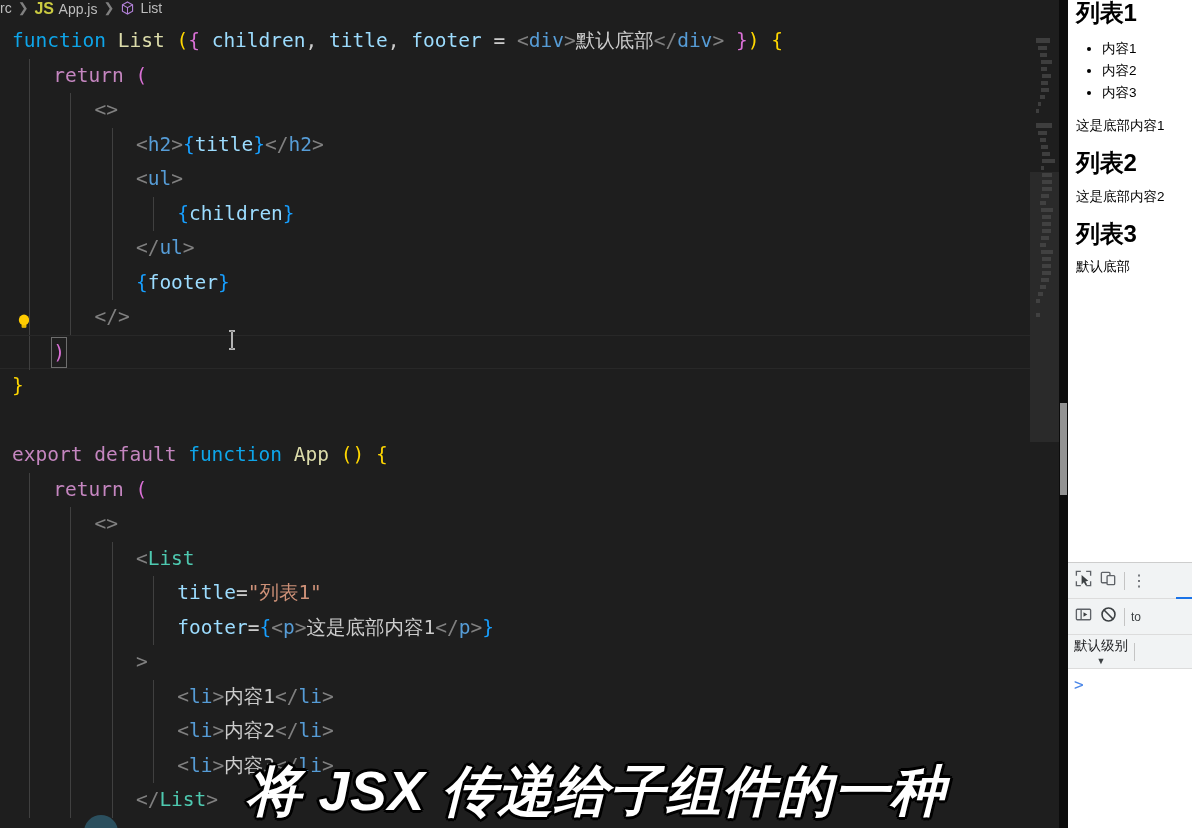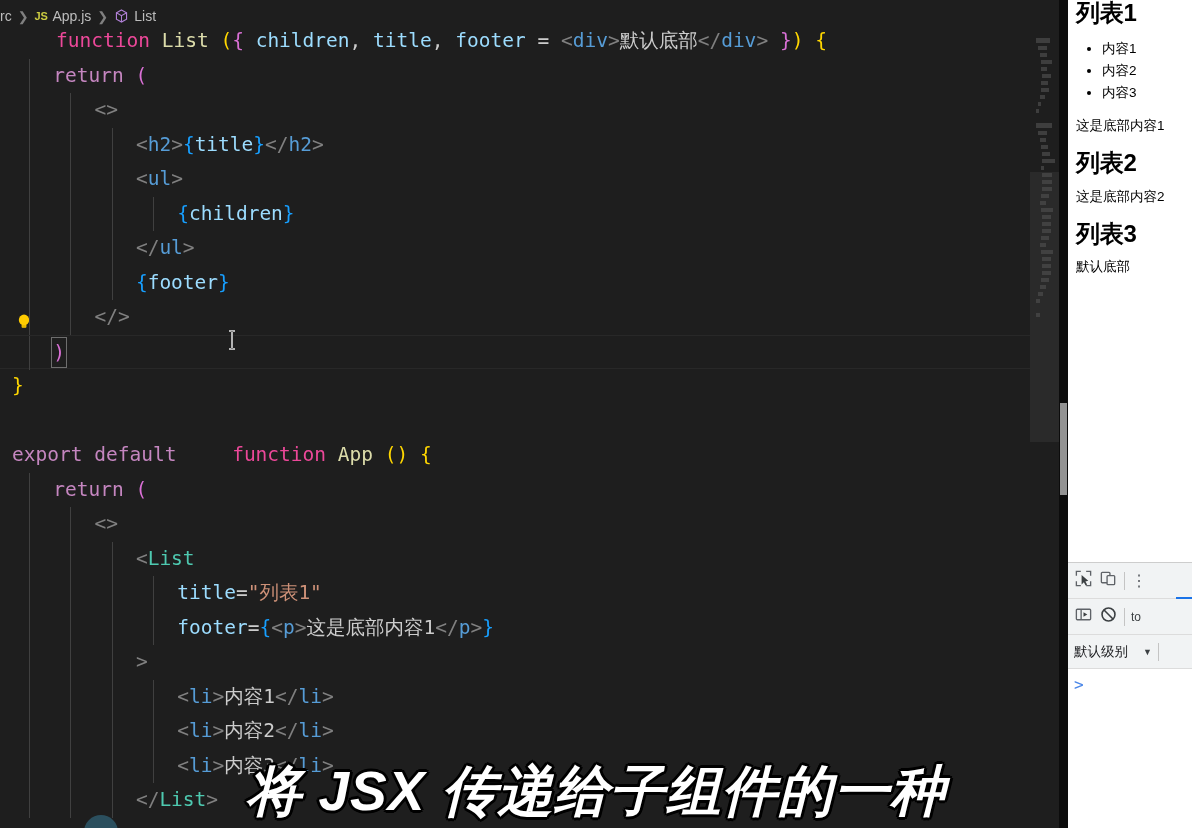--- a/index.html
+++ b/index.html
@@ -13,32 +13,32 @@
 
   
   .editor-pane {
     position: absolute; left: 0; top: 0;
     width: 1068px; height: 828px;
     background: #1e1e1e;
   }
   .breadcrumb {
     position: absolute; left: 0; top: 0;
     width: 1068px; height: 24px;
-    display: flex; align-items: flex-end;
+    display: flex; align-items: flex-start;
     padding-left: 0px;
     background: #1e1e1e;
     font-size: 14px; color: #a9a9a9;
     font-family: "Liberation Sans", sans-serif;
     white-space: nowrap;
   }
   .bc-seg { display: flex; align-items: center; }
   .bc-text { color: #bdbdbd; }
   .bc-sep { color: #808080; margin: 0 6px; font-size: 13px; }
   .bc-js {
-    color: #cbcb41; font-weight: bold; font-size: 11px;
+    color: #cbcb41; font-weight: bold; font-size: 16px;
     font-family: "Liberation Sans", sans-serif;
     margin-right: 5px; letter-spacing: -0.3px;
   }
   .bc-cube { margin-right: 5px; display: inline-flex; align-items: center; }
 
   .code-area {
     position: absolute; left: 0; top: 24px;
     width: 1030px; height: 804px;
     overflow: hidden;
   }
@@ -67,21 +67,21 @@
     background: #1e1e1e;
   }
   .lntext { position: relative; z-index: 2; }
   
   .guide {
     position: absolute; top: 0; width: 1px; height: 34.5px;
     background: #404040; z-index: 1;
   }
   
   .t-key     { color: #c586c0; }           
-  .t-fn      { color: #ec4899; margin-left: 44px; }           
+  .t-fn      { color: #0ea5e9; }           
   .t-fname   { color: #dcdcaa; }           
   .t-brkt-y  { color: #ffd700; }
   .t-brkt-p  { color: #da70d6; }
   .t-brkt-b  { color: #179fff; }
   .t-param   { color: #9cdcfe; }
   .t-punct   { color: #cccccc; }
   .t-tagbr   { color: #808080; }           
   .t-tag     { color: #569cd6; }           
   .t-comp    { color: #4ec9b0; }           
   .t-attr    { color: #9cdcfe; }           
@@ -170,21 +170,21 @@
   .dt-underline {
     position: absolute; left: 108px; bottom: -1px; width: 24px; height: 2px;
     background: #1a73e8;
   }
   .dt-label { font-size: 12px; color: #3c4043; }
   .dt-row3 {
     display: flex; align-items: center; height: 34px;
     padding-left: 6px; gap: 6px;
     border-bottom: 1px solid #dcdcdc;
   }
-  .dt-select { font-size: 13.5px; color: #202124; display: flex; align-items: center; gap: 15px; }
+  .dt-select { font-size: 13.5px; color: #202124; display: flex; align-items: center; gap: 1px; flex-direction: column; }
   .caret { font-size: 9px; color: #3c4043; }
   .console-body {
     background: #ffffff; height: 162px; padding: 6px 6px;
   }
   .prompt-arrow { color: #4b87e8; font-size: 16px; font-family: "DejaVu Sans Mono", monospace; }
 
   
   .subtitle {
     position: absolute; left: 0; top: 758px;
     width: 1192px;

